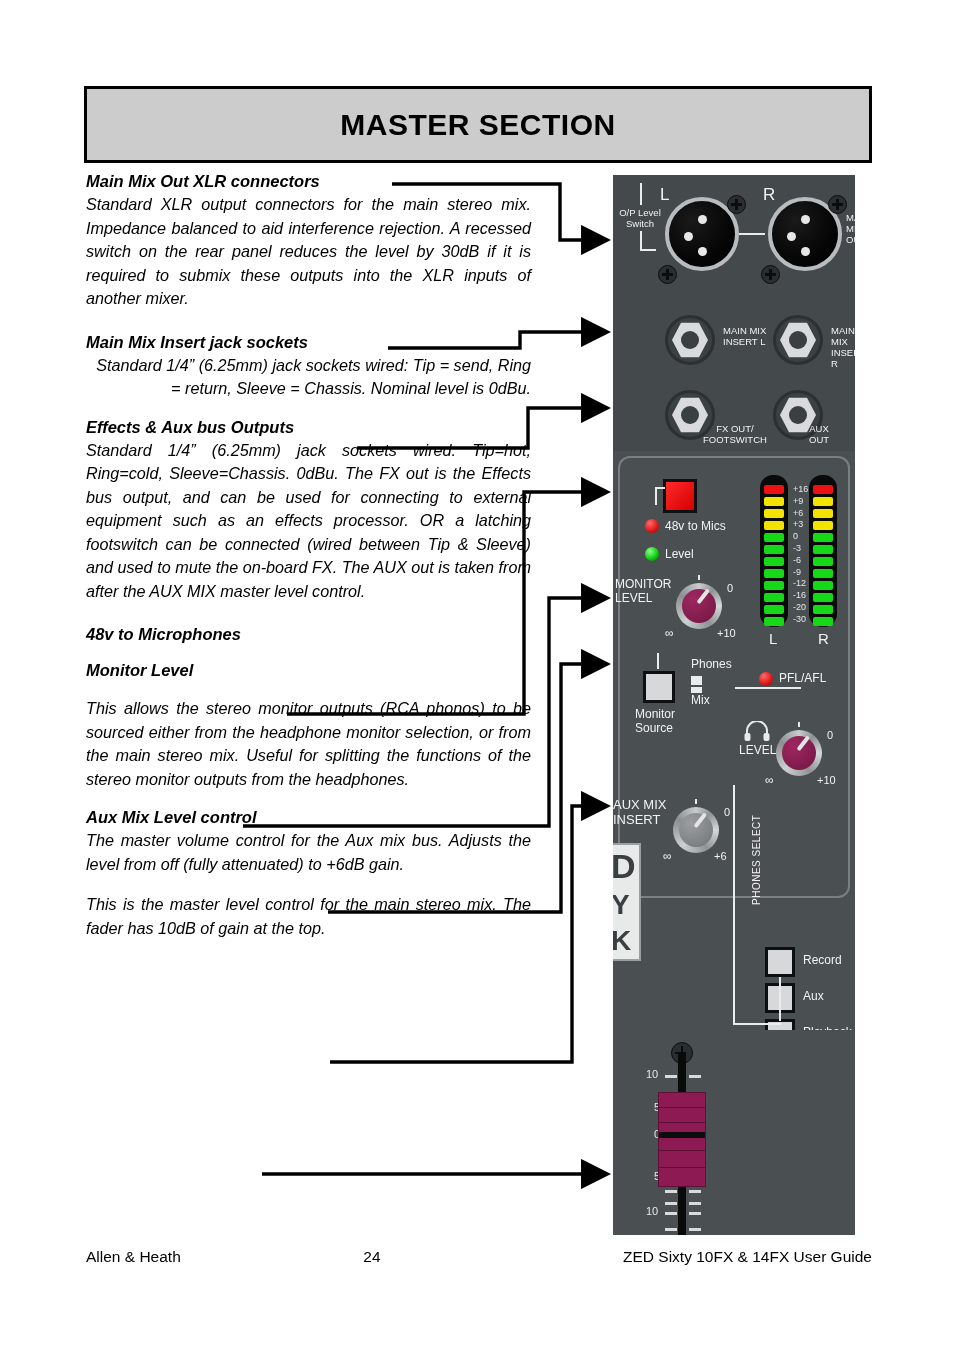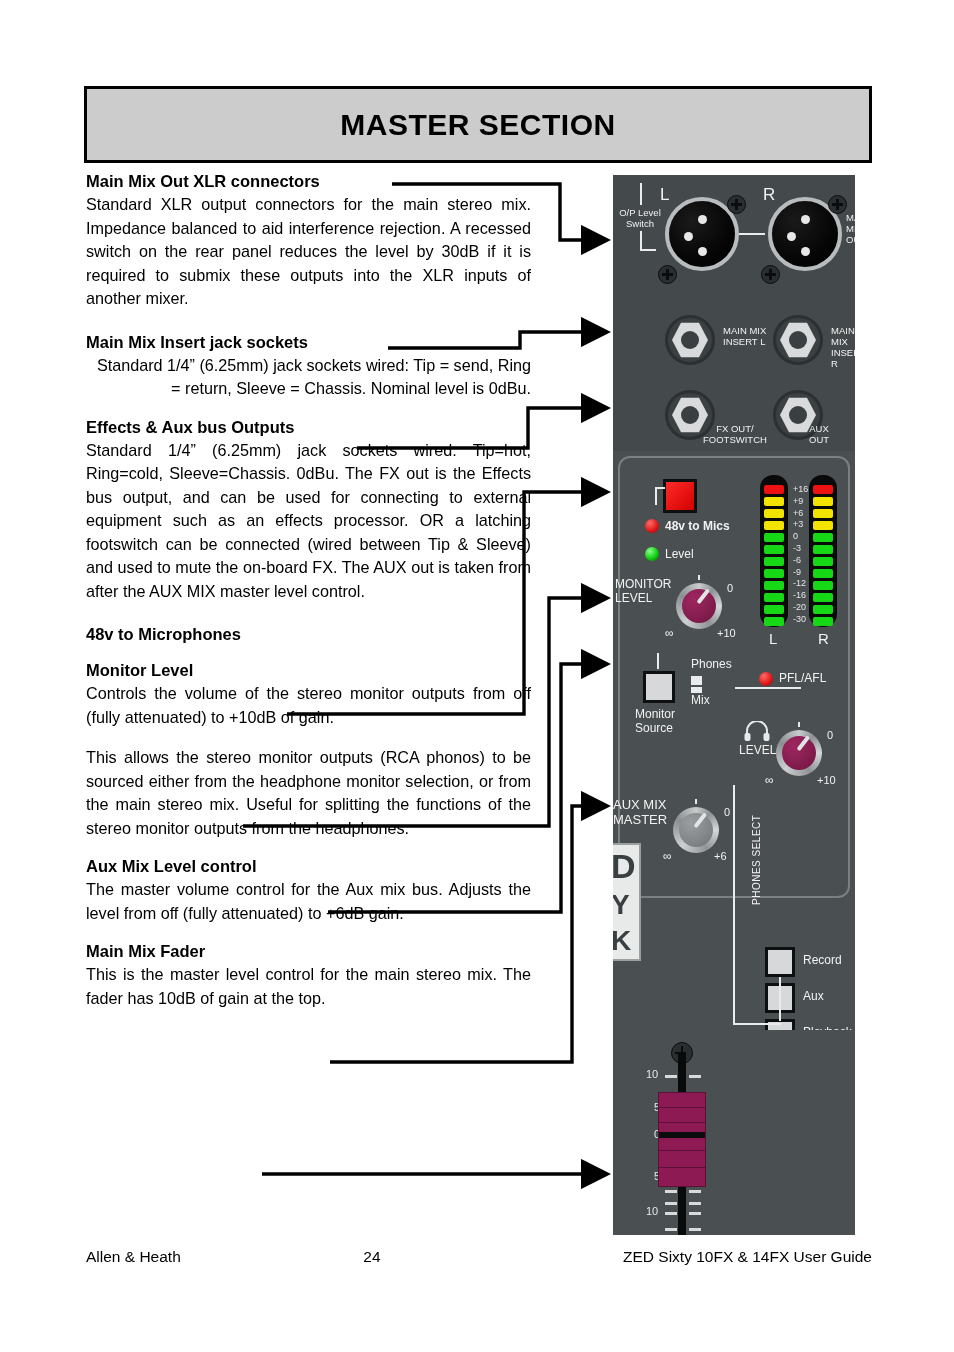--- a/index.html
+++ b/index.html
@@ -20,21 +20,21 @@
     background:#cccccc;border:3px solid #000;box-sizing:border-box;
     display:flex;align-items:center;justify-content:center;
   }
   .header-title{
     font-size:30px;font-weight:bold;letter-spacing:.5px;
     font-family:"Liberation Sans", sans-serif;
   }
 
   
   .text-col{position:absolute;left:86px;top:172px;width:445px;}
-  .sec{margin-bottom:14px;}
+  .sec{margin-bottom:14px;font-style:italic;}
   .sec h3{
     margin:0 0 2px 0;font-size:16.5px;font-weight:bold;
     font-family:"Liberation Sans", sans-serif;
   }
   .sec p{
     margin:0;font-size:16.2px;line-height:23.5px;
     text-align:justify;text-justify:inter-word;
     font-family:"Liberation Sans", sans-serif;
   }
   .sec p.nojust{text-align:right;}
@@ -183,34 +183,32 @@
 The FX out is the Effects bus output, and can be used for connecting to external equipment such as an effects processor. OR a latching footswitch can be connected (wired between Tip &amp; Sleeve) and used to mute the on-board FX.
 The AUX out is taken from after the AUX MIX master level control.</p>
     </div>
 
     <div class="sec sp-md">
       <h3>48v to Microphones</h3>
     </div>
 
     <div class="sec sp-md">
       <h3>Monitor Level</h3>
-      <p>Controls the volume of the stereo monitor outputs from off (fully attenuated) to +10dB of gain.</p>
     </div>
 
     <div class="sec sp-md">
       <p>This allows the stereo monitor outputs (RCA phonos) to be sourced either from the headphone monitor selection, or from the main stereo mix. Useful for splitting the functions of the stereo monitor outputs from the headphones.</p>
     </div>
 
     <div class="sec sp-md">
       <h3>Aux Mix Level control</h3>
       <p>The master volume control for the Aux mix bus. Adjusts the level from off (fully attenuated) to +6dB gain.</p>
     </div>
 
     <div class="sec">
-      <h3>Main Mix Fader</h3>
       <p>This is the master level control for the main stereo mix. The fader has 10dB of gain at the top.</p>
     </div>
 
   </div>
 
   <div class="panel">
     <div class="panel-top"></div>
 
     <div class="lbl-w" style="left:3px;top:32px;width:48px;white-space:pre-line;text-align:center;">O/P Level
 Switch</div>
@@ -265,21 +263,21 @@
     </div>
     <div class="lbl-w" style="left:196px;top:248px;white-space:pre-line;text-align:center;">AUX
 OUT</div>
 
     <div class="rnd-box"></div>
 
     <div class="sw red" style="left:50px;top:304px;width:34px;height:34px;"></div>
     <div class="wline" style="left:42px;top:312px;width:2px;height:18px;"></div>
     <div class="wline" style="left:42px;top:312px;width:10px;height:2px;"></div>
     <div class="led red" style="left:32px;top:344px;"></div>
-    <div class="sw-lbl" style="left:52px;top:344px;font-weight:bold;">48v to Mics</div>
+    <div class="sw-lbl" style="left:52px;top:344px;">48v to Mics</div>
 
     <div class="led green" style="left:32px;top:372px;"></div>
     <div class="sw-lbl" style="left:52px;top:372px;">Level</div>
 
     <div class="lbl-w" style="left:2px;top:402px;font-size:12px;line-height:14px;white-space:pre-line;">MONITOR
 LEVEL</div>
     <div class="knob" style="left:63px;top:408px;">
       <div class="ring"></div>
       <div class="cap"></div>
       <div class="ptr"></div>
@@ -356,21 +354,21 @@
       <div class="ring"></div>
       <div class="cap"></div>
       <div class="ptr"></div>
     </div>
     <div class="tickmark" style="left:185px;top:547px;"></div>
     <div class="lbl-w" style="left:152px;top:600px;font-size:12px;">∞</div>
     <div class="lbl-w" style="left:214px;top:555px;font-size:11px;">0</div>
     <div class="lbl-w" style="left:204px;top:600px;font-size:11px;">+10</div>
 
     <div class="lbl-w" style="left:0px;top:622px;font-size:13px;line-height:15px;white-space:pre-line;">AUX MIX
-MASTER</div>
+INSERT</div>
     <div class="knob" style="left:60px;top:632px;">
       <div class="ring"></div>
       <div class="cap grey"></div>
       <div class="ptr"></div>
     </div>
     <div class="tickmark" style="left:82px;top:624px;"></div>
     <div class="lbl-w" style="left:50px;top:676px;font-size:12px;">∞</div>
     <div class="lbl-w" style="left:111px;top:632px;font-size:11px;">0</div>
     <div class="lbl-w" style="left:101px;top:676px;font-size:11px;">+6</div>
 

